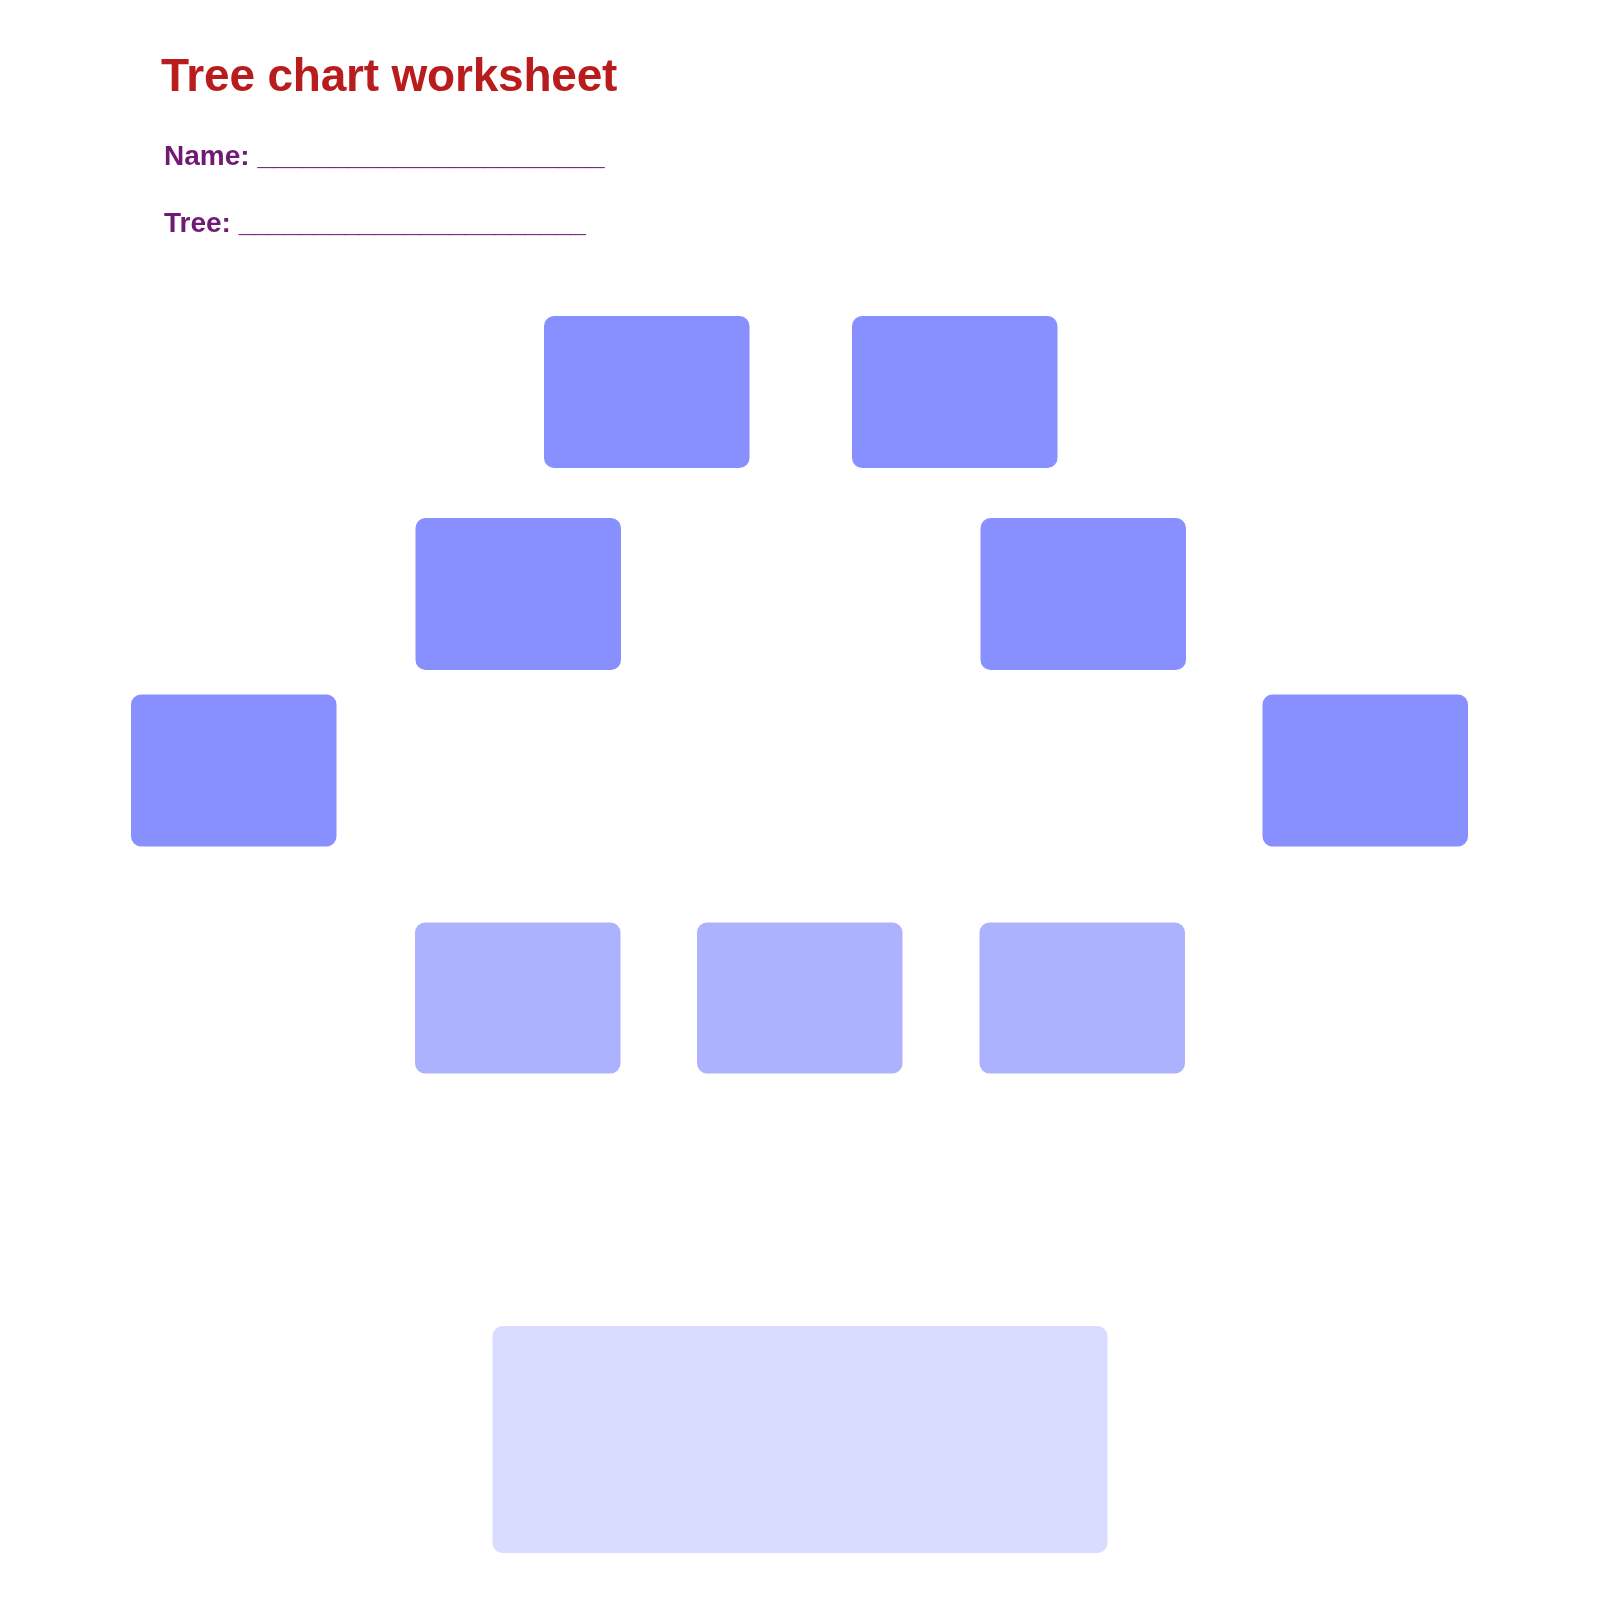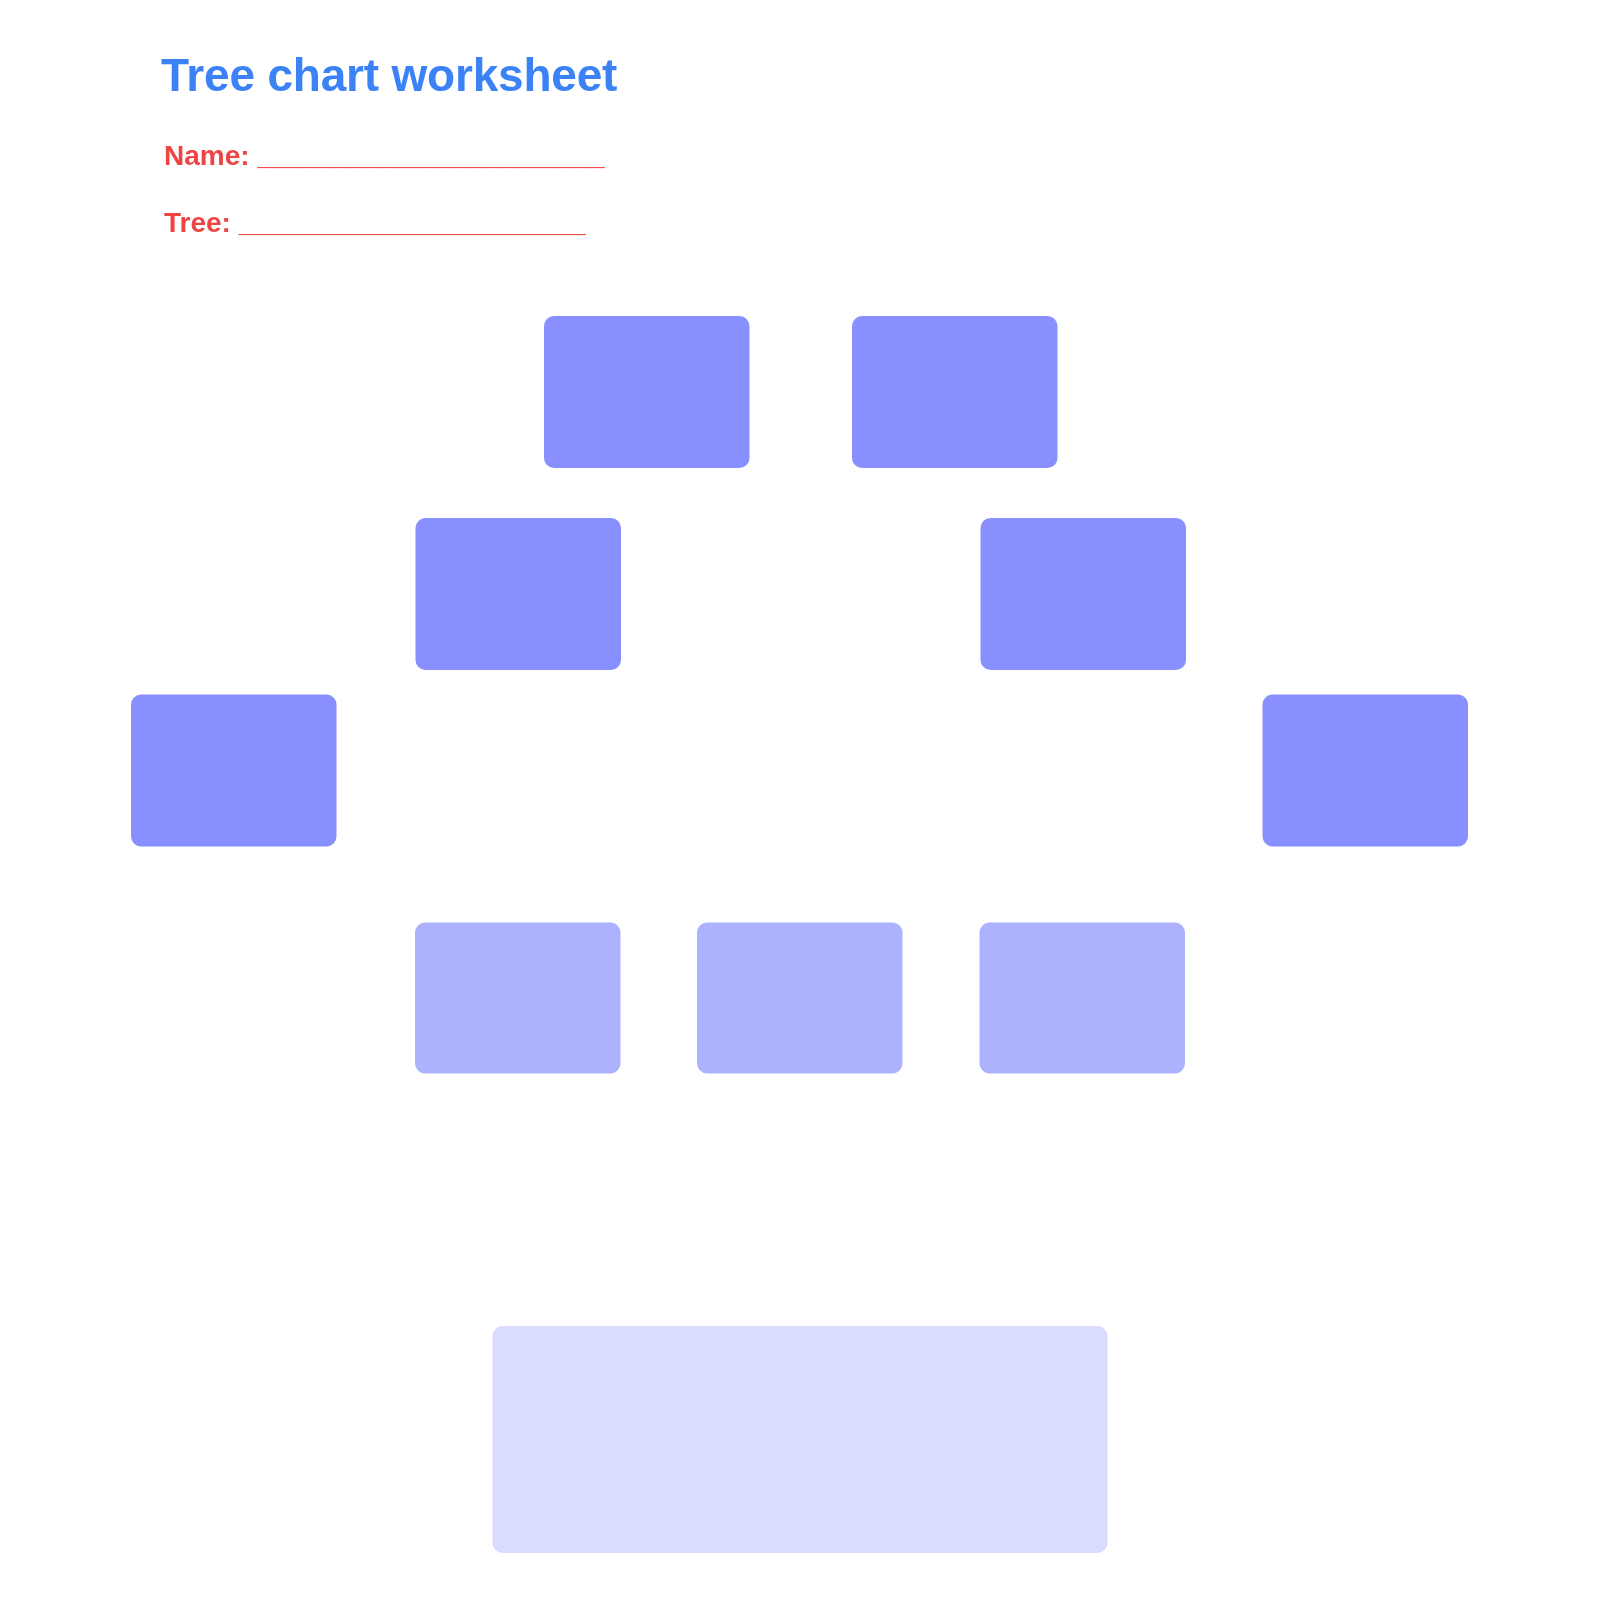--- a/index.html
+++ b/index.html
@@ -5,24 +5,24 @@
 <style>
   html, body { margin:0; padding:0; }
   body {
     width:1600px; height:1600px; background:#ffffff;
     font-family:"Liberation Sans", sans-serif;
     -webkit-font-smoothing:antialiased;
   }
   #page { position:relative; width:1600px; height:1600px; overflow:hidden; }
   #title {
     position:absolute; left:161px; top:48px;
-    font-size:46px; font-weight:bold; color:#3b82f6;
+    font-size:46px; font-weight:bold; color:#b91c1c;
     letter-spacing:-0.2px; white-space:nowrap;
   }
-  .field { position:absolute; font-size:28px; font-weight:bold; color:#ef4444; white-space:nowrap; }
+  .field { position:absolute; font-size:28px; font-weight:bold; color:#701a75; white-space:nowrap; }
   #field-name { left:164px; top:140px; }
   #field-date { left:164px; top:207px; }
   .rule { letter-spacing:-0.5px; }
   #diagram { position:absolute; left:0; top:0; width:1600px; height:1600px; }
 </style>
 </head>
 <body>
 
 <div id="page">
   <div id="title">Tree chart worksheet</div>

